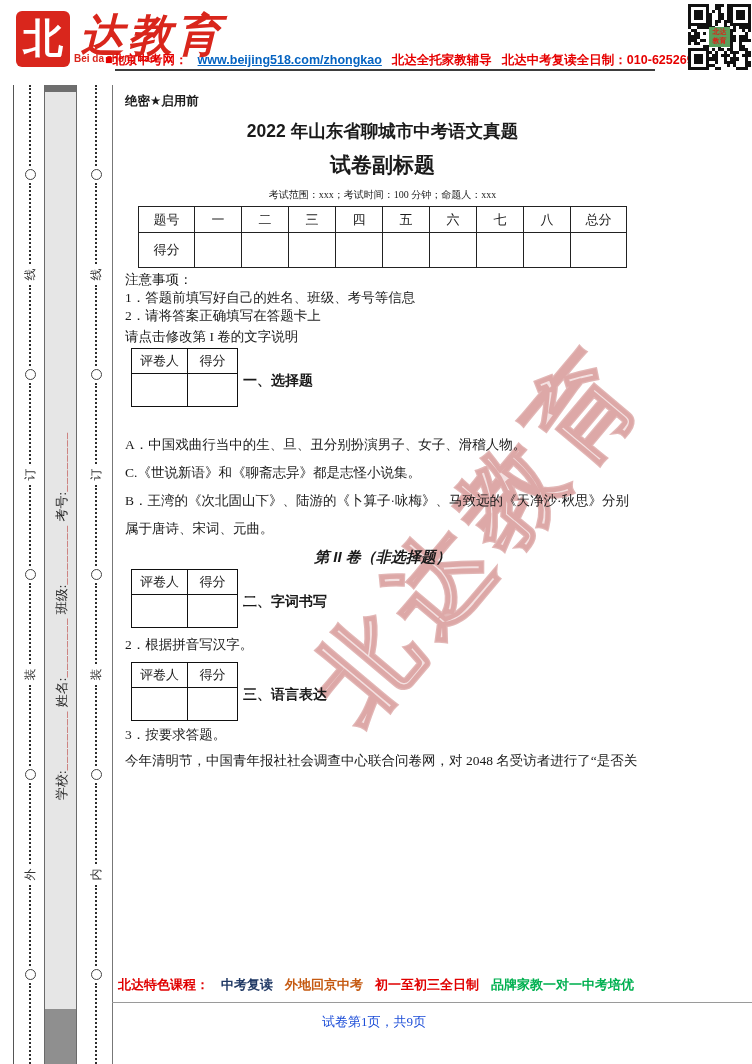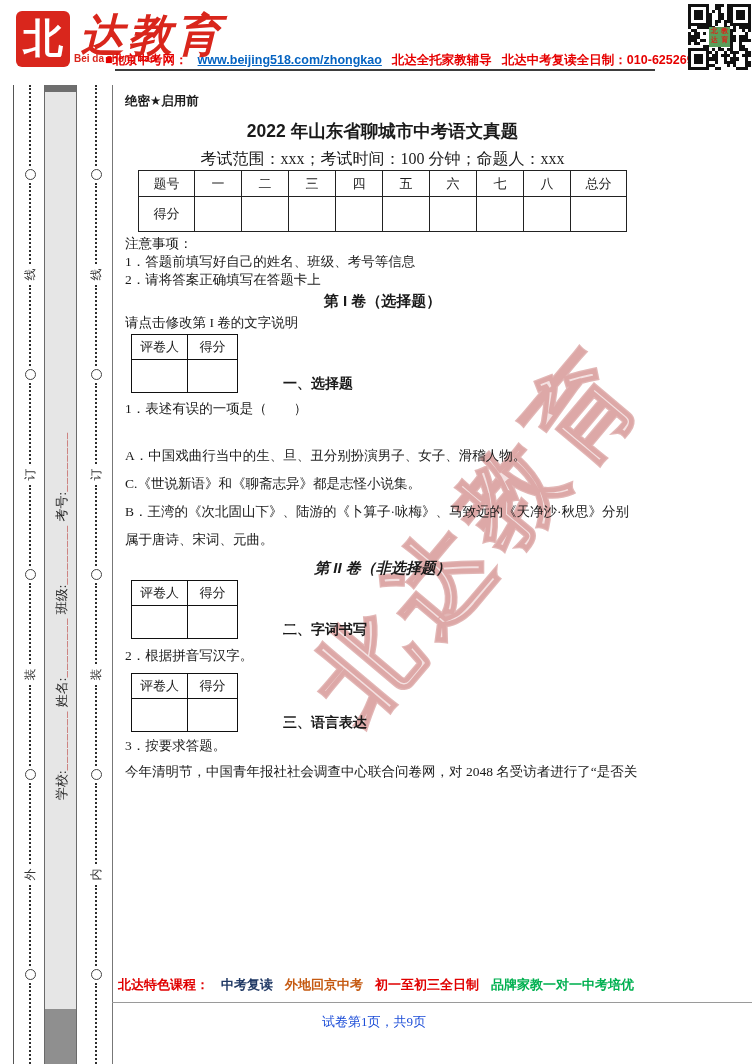--- a/index.html
+++ b/index.html
@@ -18,21 +18,21 @@
     color:#e60000; font-family:"Liberation Sans","DejaVu Sans",sans-serif; white-space:nowrap; }
   .nav .lnk { color:#0563c1; text-decoration:underline; cursor:pointer; margin-right:10px; }
   .nav .gap { margin-right:10px; }
   .header-rule { position:absolute; left:115px; top:69px; width:540px; height:2px; background:#3d3d3d; }
   .qr { position:absolute; left:688px; top:4px; width:63px; height:66px; background:#fff; }
   #qr-grid { position:absolute; left:0; top:0; width:63px; height:66px; display:grid;
     grid-template-columns:repeat(21,1fr); grid-template-rows:repeat(21,1fr); }
   #qr-grid i { display:block; } .qb { background:#111; }
   .qr-center { position:absolute; left:21px; top:23px; width:21px; height:20px; background:#5a9e5a;
     color:#d9261c; font-size:7px; line-height:9px; text-align:center; font-weight:bold; z-index:2;
-    display:flex; justify-content:center; }
+    display:flex; flex-direction:column; justify-content:center; }
 
   
   .edge-line { position:absolute; left:13px; top:85px; height:979px; width:0; border-left:1px solid #555; }
   .rail { position:absolute; top:85px; width:14px; height:979px; display:flex; flex-direction:column;
     align-items:center; }
   .rail .seg { flex:1; width:0; border-left:2px dotted #2e2e2e; }
   .rail .ring { width:11px; height:11px; border:1px solid #444; border-radius:50%; background:#fff;
     margin:3px 0; flex:none; }
   .rail .rchar { flex:none; font-size:12px; color:#333; transform:rotate(-90deg); margin:2px 0; }
   .graybar { position:absolute; left:44px; top:85px; width:33px; height:979px; background:#e6e6e6;
@@ -43,37 +43,37 @@
     transform-origin:0 0; transform:rotate(-90deg); white-space:nowrap; font-size:13px; color:#222; }
   .stu-rot .blank { color:#c0504d; letter-spacing:1px; }
 
   
   .leftrule { position:absolute; left:112px; top:85px; height:979px; width:0; border-left:1px solid #777; }
   .content { position:absolute; left:113px; top:85px; width:542px; padding:7px 15px 0 12px; z-index:1; }
   .sans { font-family:"Liberation Sans","DejaVu Sans",sans-serif; }
   .secret { font-weight:bold; font-size:12.5px; line-height:18px; }
   .title { text-align:center; font-weight:bold; font-size:17.5px; line-height:26px; margin-top:8px; }
   .subtitle { text-align:center; font-weight:bold; font-size:21px; line-height:30px; margin-top:6px; }
-  .meta { text-align:center; font-size:16px; line-height:17px; margin-top:6px; }
+  .meta { text-align:center; font-size:10px; line-height:17px; margin-top:6px; }
   table.score { border-collapse:collapse; margin:3px auto 0; }
   table.score td { border:1.6px solid #222; text-align:center; font-size:13px; }
   table.score tr.h td { height:26px; width:47px; }
   table.score tr.h td:first-child, table.score tr.h td:last-child { width:56px; }
   table.score tr.b td { height:35px; }
   .ntitle { font-size:13.5px; line-height:18px; margin-top:3px; }
   .nline { font-size:13.5px; line-height:18px; }
   .part { text-align:center; font-weight:bold; font-size:15px; line-height:20px; margin-top:2px; }
   .hint { font-size:13.5px; line-height:18px; margin-top:3px; }
-  .graderwrap { display:flex; align-items:flex-end; margin-top:2px;gap:24px; }
+  .graderwrap { display:flex; align-items:center; margin-top:2px; }
   table.grader { border-collapse:collapse; margin-left:6px; }
   table.grader td { border:1.8px solid #111; text-align:center; font-size:13px; }
   table.grader tr.h td { height:25px; width:56px; }
   table.grader tr.h td:last-child { width:50px; }
   table.grader tr.b td { height:33px; }
-  .sectitle { font-weight:bold; font-size:14px; margin-left:21px; margin-top:6px; }
+  .sectitle { font-weight:bold; font-size:14px; margin-left:5px; margin-top:6px; }
   .q { font-size:13.5px; line-height:18px; margin-top:5px; }
   .q1 { margin-top:7px; }
   .opt { font-size:13.5px; line-height:28px; }
   .optA { margin-top:24px; }
   .para { font-size:13.5px; line-height:28px; margin-top:3px; }
   .kai { font-style:italic; text-indent:2em; }
   .oneline { white-space:nowrap; overflow:hidden; }
   .mt8 { margin-top:8px; } .mt4 { margin-top:4px;font-style:italic; }
 
   
@@ -608,20 +608,21 @@
   <i class="seg"></i>
 </div>
 
 <div class="leftrule"></div>
 
 <div class="watermark">北达教育</div>
 
 <div class="content">
   <div class="secret sans">绝密★启用前</div>
   <div class="title sans">2022 年山东省聊城市中考语文真题</div>
+  <div class="subtitle sans">试卷副标题</div>
   <div class="meta">考试范围：xxx；考试时间：100 分钟；命题人：xxx</div>
 
   <table class="score">
     <tbody>
         <tr class="h">
       <td>题号</td>
       <td>一</td>
       <td>二</td>
       <td>三</td>
       <td>四</td>
@@ -643,40 +644,38 @@
           <td></td>
       <td></td>
     </tr>
   </tbody>
     </table>
 
   <div class="ntitle">注意事项：</div>
   <div class="nline">1．答题前填写好自己的姓名、班级、考号等信息</div>
   <div class="nline">2．请将答案正确填写在答题卡上</div>
 
-  <div class="part sans">第 I 卷（选择题）</div>
   <div class="hint">请点击修改第 I 卷的文字说明</div>
 
   <div class="graderwrap">
     <table class="grader">
       <tbody>
           <tr class="h">
             <td>评卷人</td>
           <td>得分</td>
           </tr>
       <tr class="b">
             <td></td>
             <td></td>
           </tr>
     </tbody>
       </table>
     <div class="sectitle sans">一、选择题</div>
   </div>
 
-  <div class="q q1">1．表述有误的一项是（　　）</div>
   <div class="opt optA">A．中国戏曲行当中的生、旦、丑分别扮演男子、女子、滑稽人物。</div>
   <div class="opt">C.《世说新语》和《聊斋志异》都是志怪小说集。</div>
   <div class="opt">B．王湾的《次北固山下》、陆游的《卜算子·咏梅》、马致远的《天净沙·秋思》分别属于唐诗、宋词、元曲。</div>
 
   <div class="part sans mt4">第 II 卷（非选择题）</div>
 
   <div class="graderwrap">
     <table class="grader">
       <tbody>
           <tr class="h">

